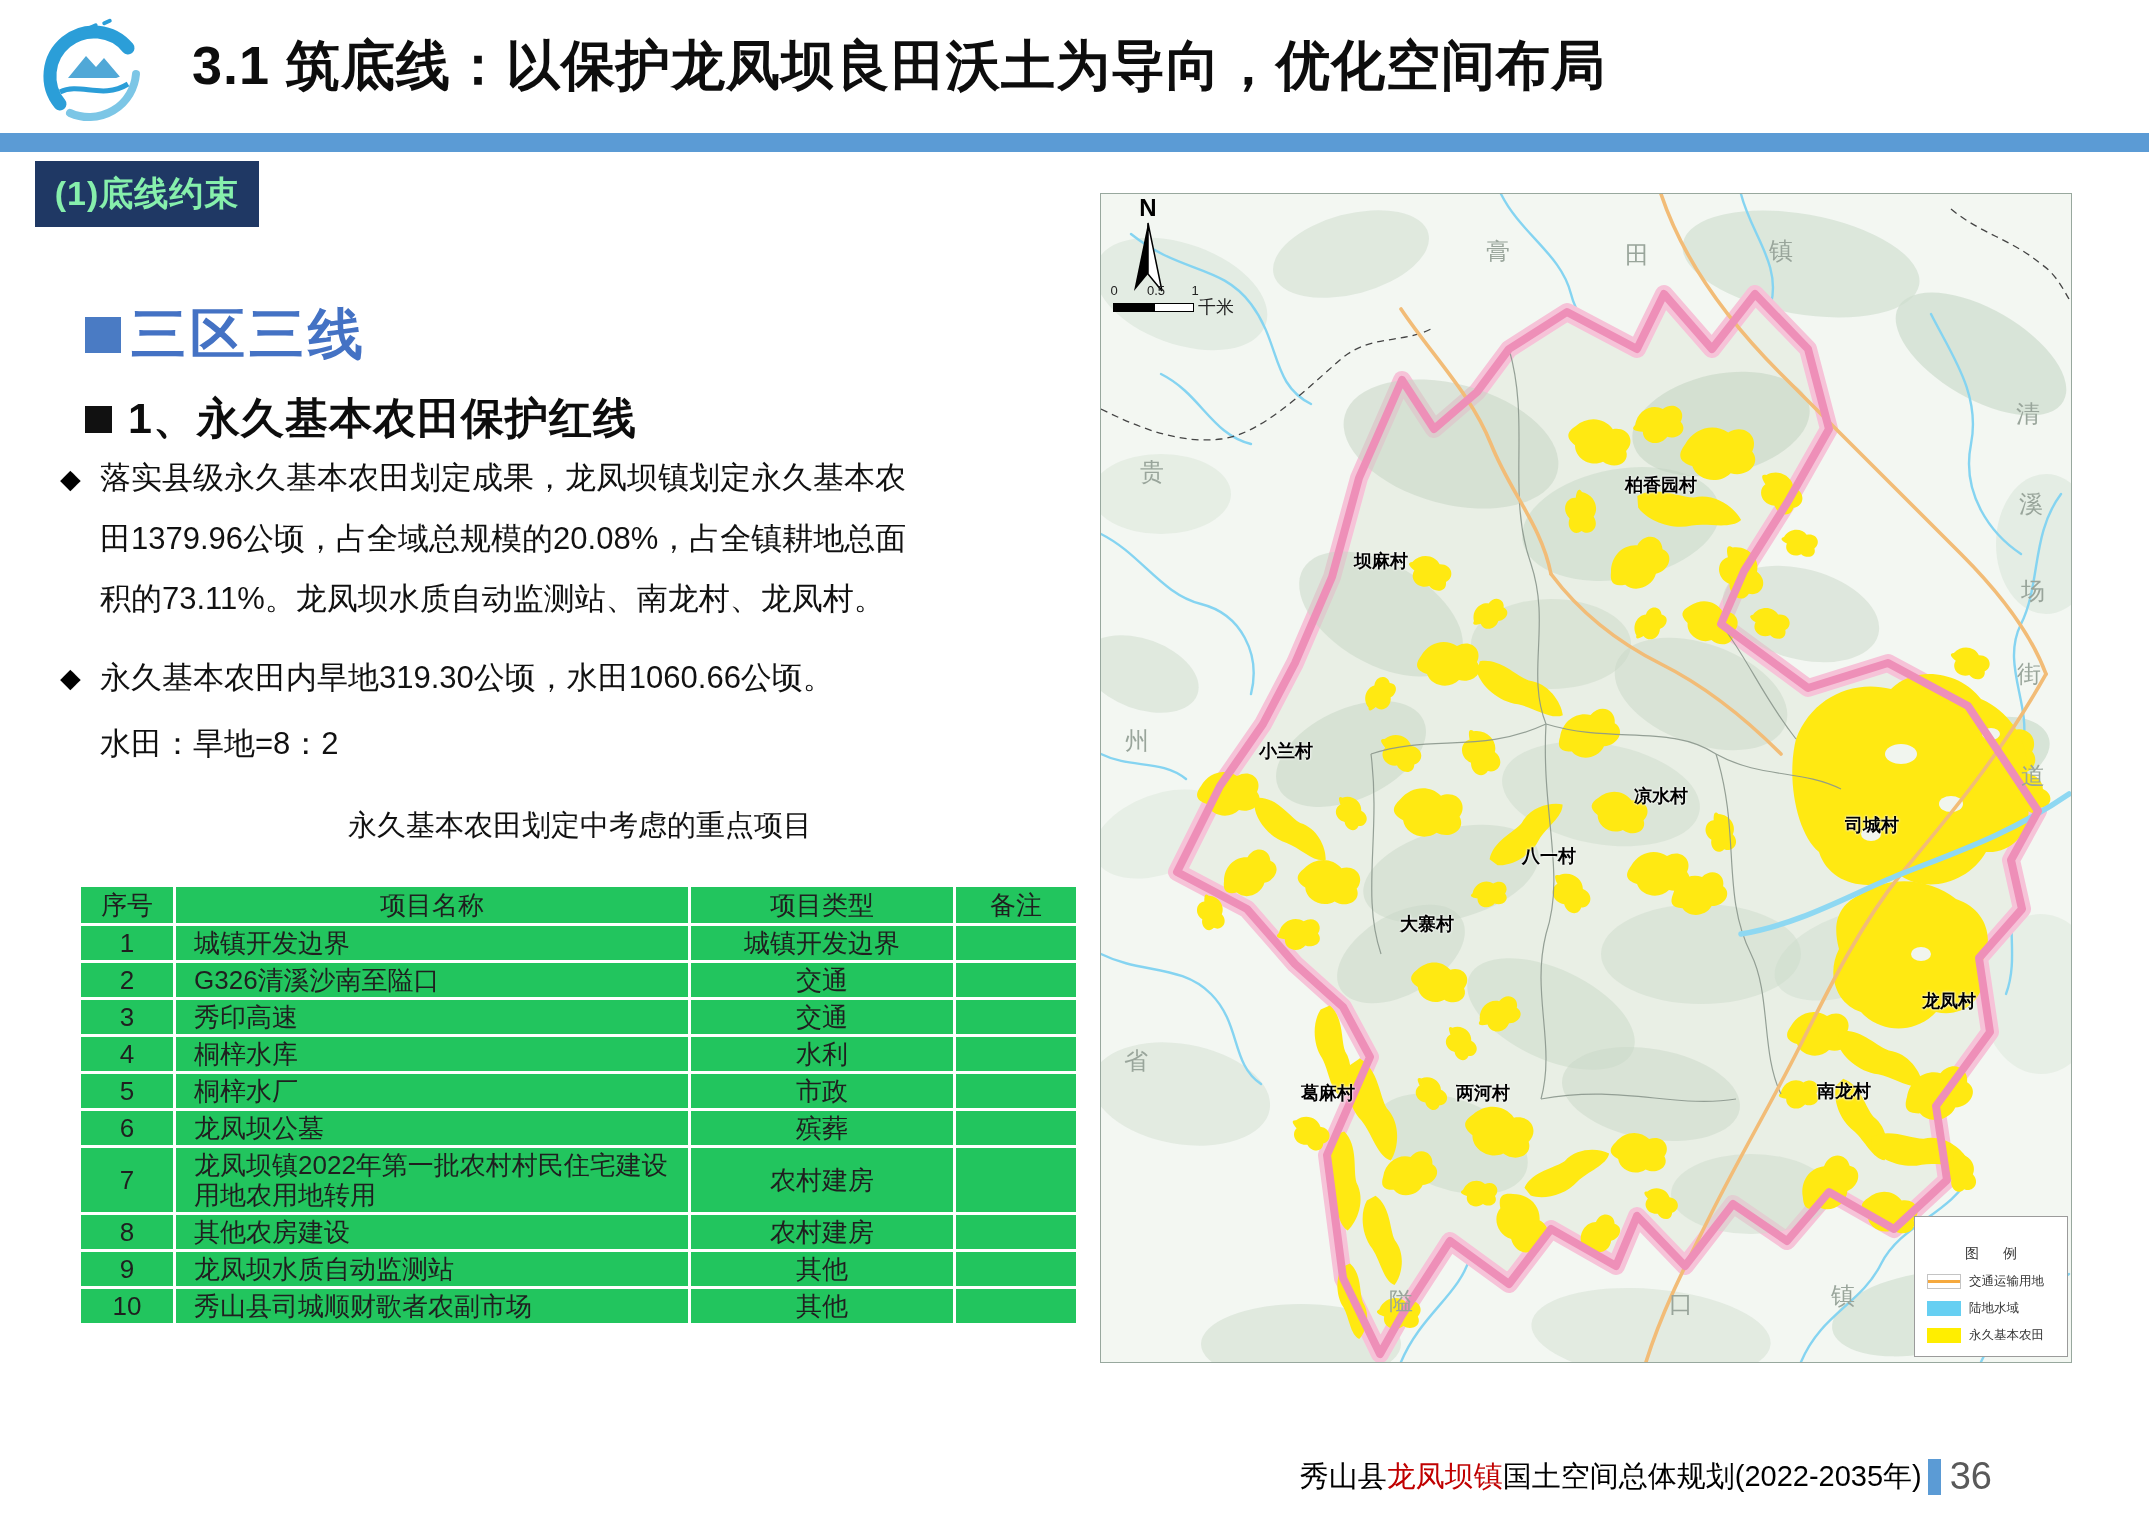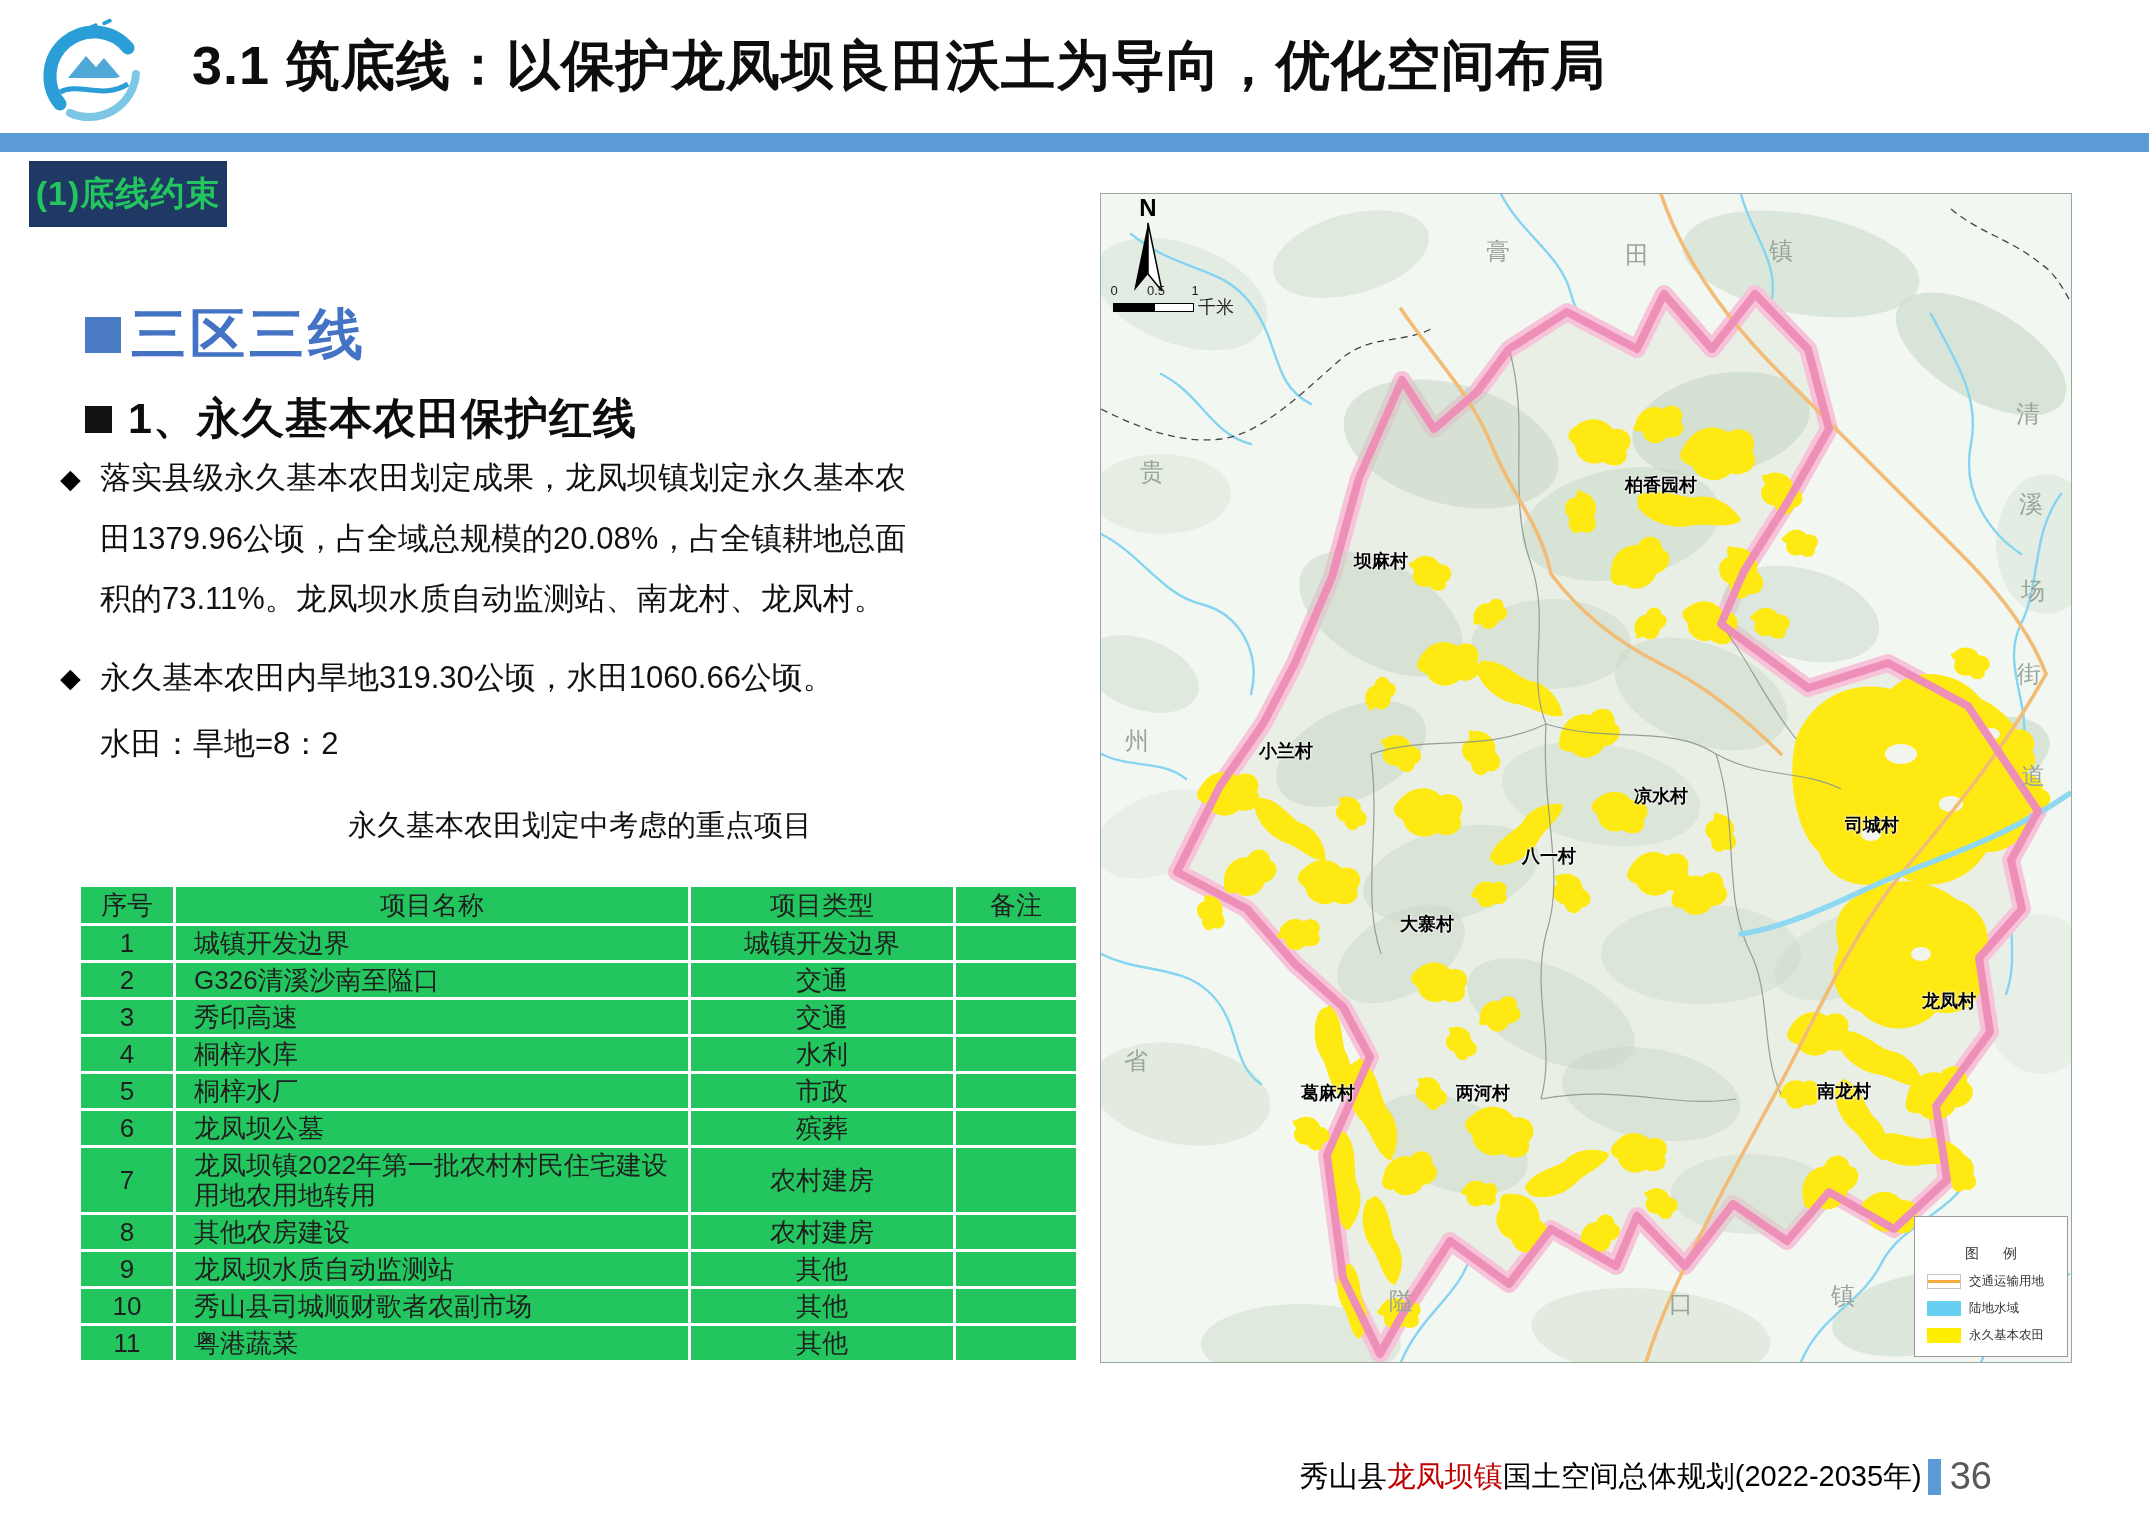--- a/index.html
+++ b/index.html
@@ -3,21 +3,21 @@
 <meta charset="utf-8">
 <style>
   html,body{margin:0;padding:0;background:#ffffff;font-family:"Liberation Sans",sans-serif;}
   #page{position:relative;width:2149px;height:1520px;background:#fff;overflow:hidden;}
 
   
   #logo{position:absolute;left:36px;top:12px;width:110px;height:120px;}
   #main-title{position:absolute;left:192px;top:30px;font-size:54px;font-weight:700;color:#0d0d0d;letter-spacing:1px;white-space:nowrap;}
   #header-bar{position:absolute;left:0;top:133px;width:2149px;height:19px;background:#5b9bd5;}
 
-  #section-badge{position:absolute;left:29px;top:161px;width:198px;height:66px;background:#1f3864;color:#22c55e;
+  #section-badge{position:absolute;left:35px;top:161px;width:224px;height:66px;background:#1f3864;color:#86efac;
     font-size:34px;font-weight:700;display:flex;align-items:center;justify-content:center;letter-spacing:1px;}
 
   .hrow{position:absolute;display:flex;align-items:center;}
   #h-blue{left:85px;top:298px;}
   #h-blue .sq{width:36px;height:36px;background:#4a7bc4;margin-right:10px;}
   #h-blue .txt{font-size:55px;font-weight:700;color:#4472c4;letter-spacing:4px;}
   #h-black{left:85px;top:390px;}
   #h-black .sq{width:27px;height:27px;background:#111;margin-right:16px;}
   #h-black .txt{font-size:43px;font-weight:700;color:#0d0d0d;letter-spacing:1px;}
 
@@ -178,26 +178,20 @@
     </tr>
     <tr>
       <td>9</td>
       <td class="name">龙凤坝水质自动监测站</td>
       <td>其他</td>
       <td></td>
     </tr>
     <tr>
       <td>10</td>
       <td class="name">秀山县司城顺财歌者农副市场</td>
-      <td>其他</td>
-      <td></td>
-    </tr>
-    <tr>
-      <td>11</td>
-      <td class="name">粤港蔬菜</td>
       <td>其他</td>
       <td></td>
     </tr>
   </tbody>
     </table>
 
   <div id="map">
     <svg width="970" height="1168" viewBox="0 0 970 1168">
       <defs>
         <path id="b1" d="M-30,-8 C-22,-22 -6,-26 6,-18 C20,-26 32,-14 26,-2 C34,8 22,20 8,16 C-2,26 -20,22 -24,10 C-36,6 -36,0 -30,-8 Z"></path>

